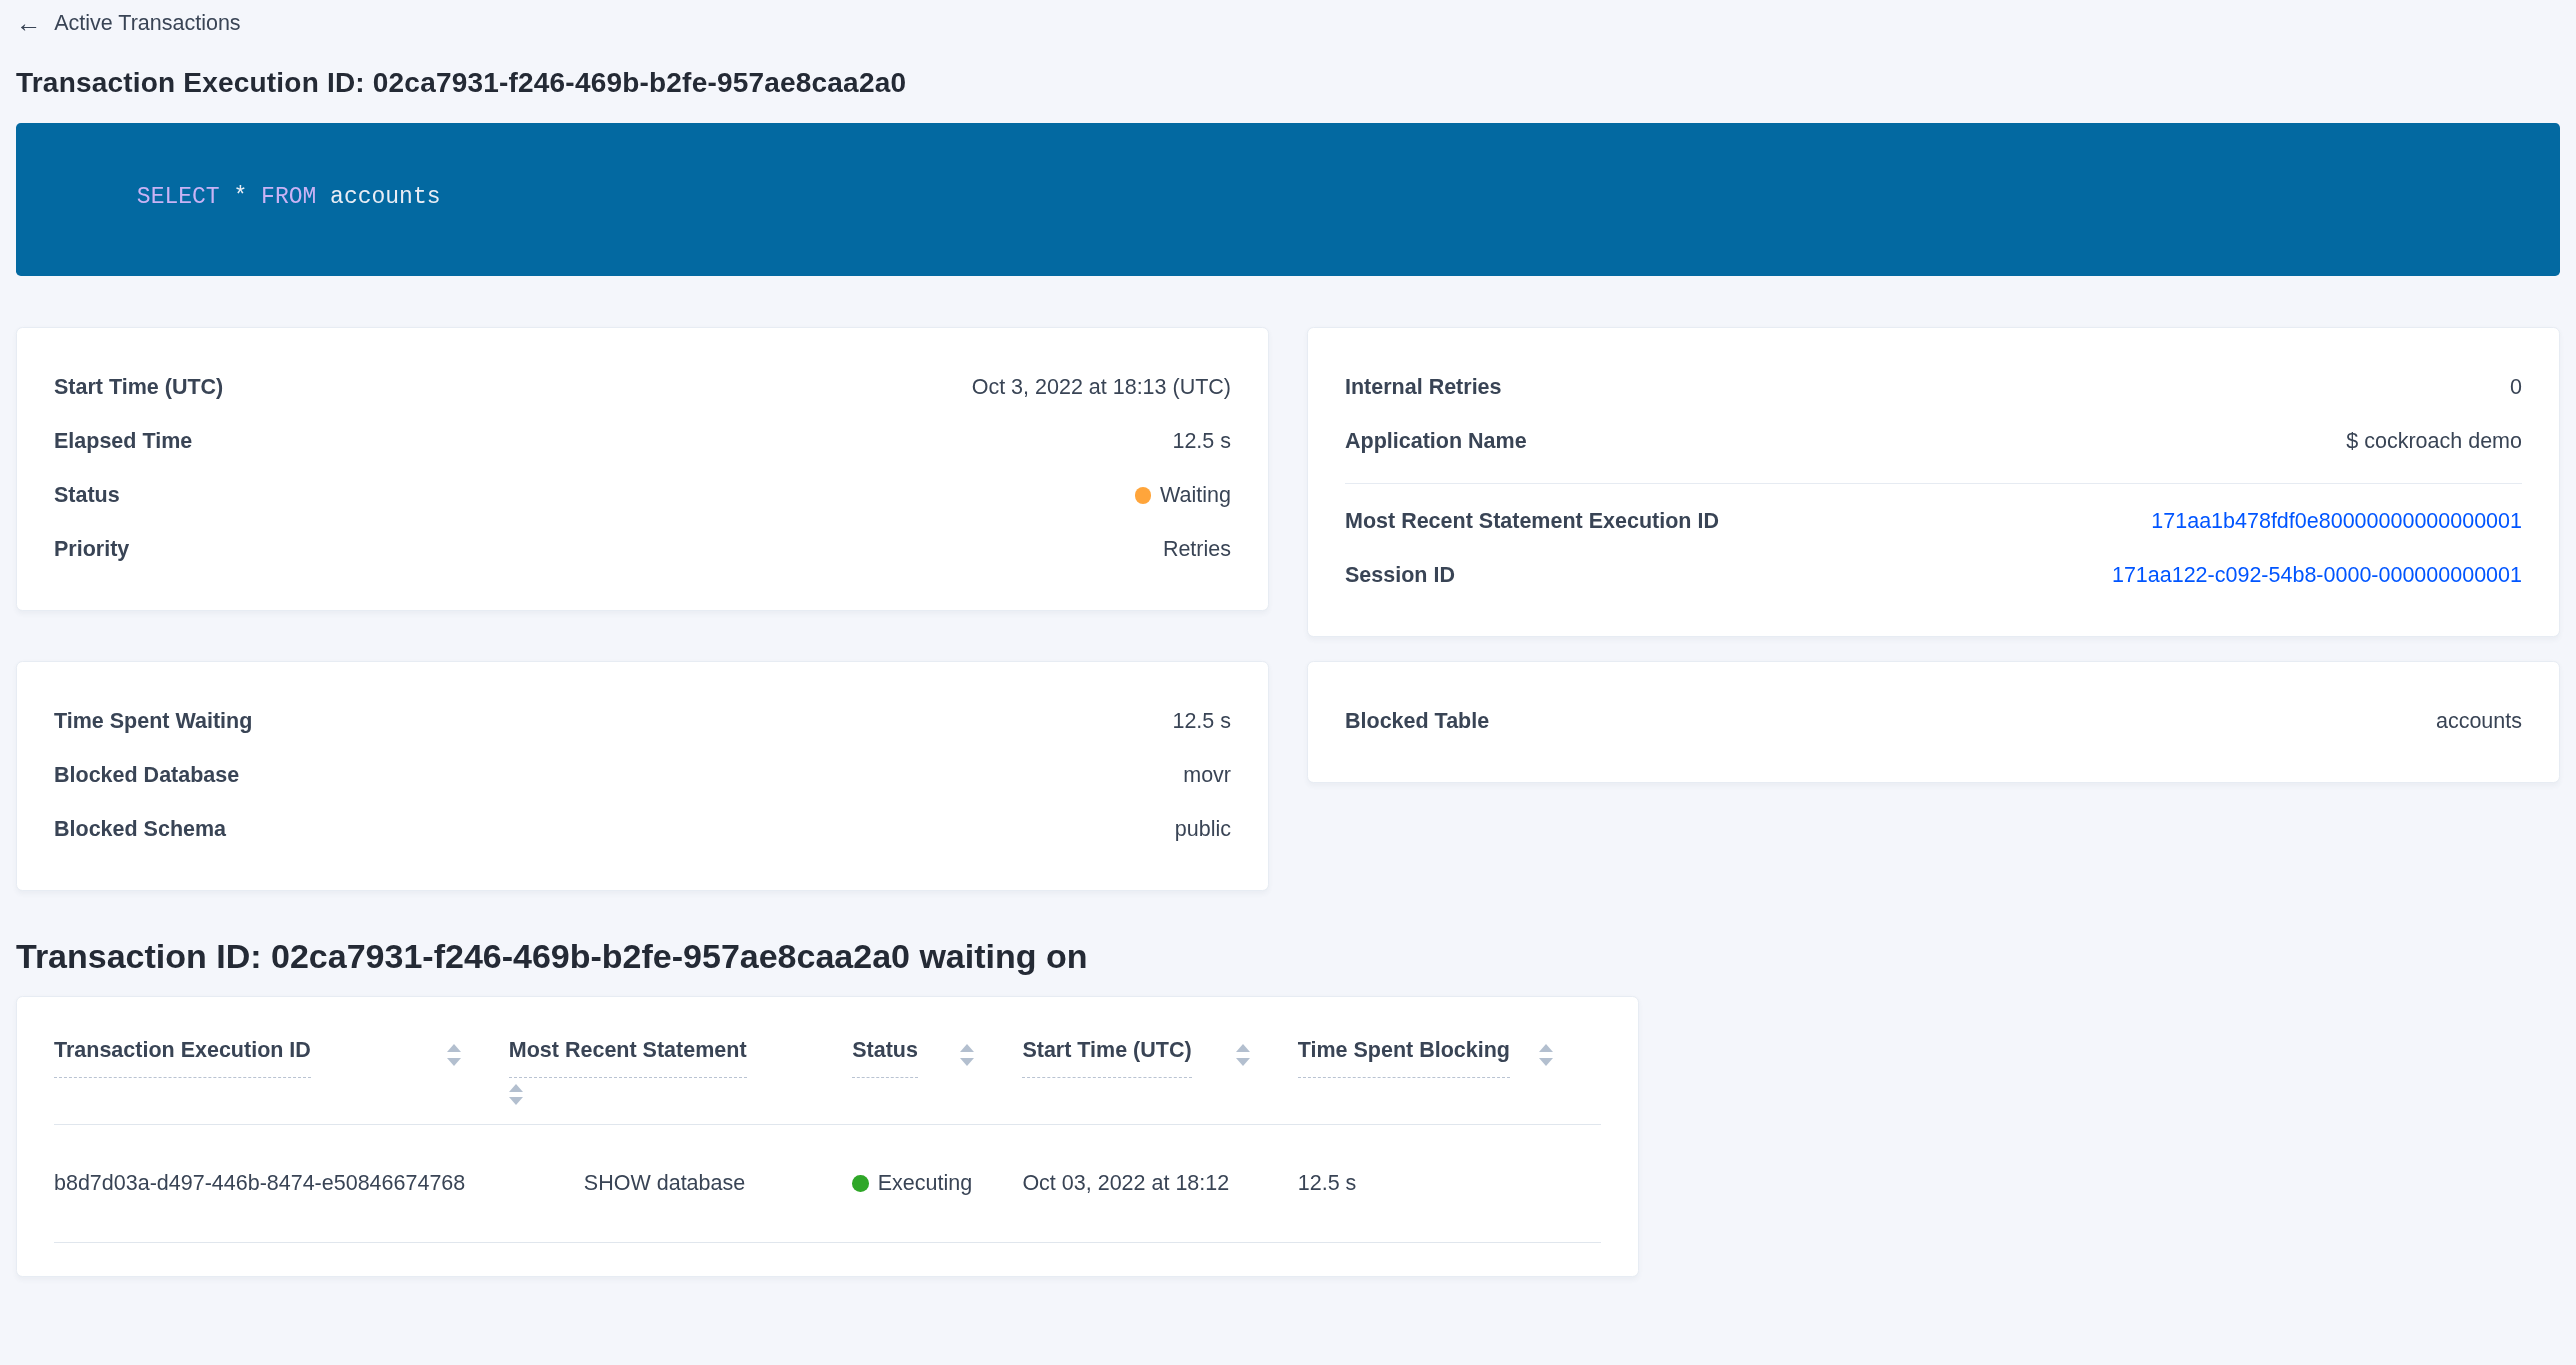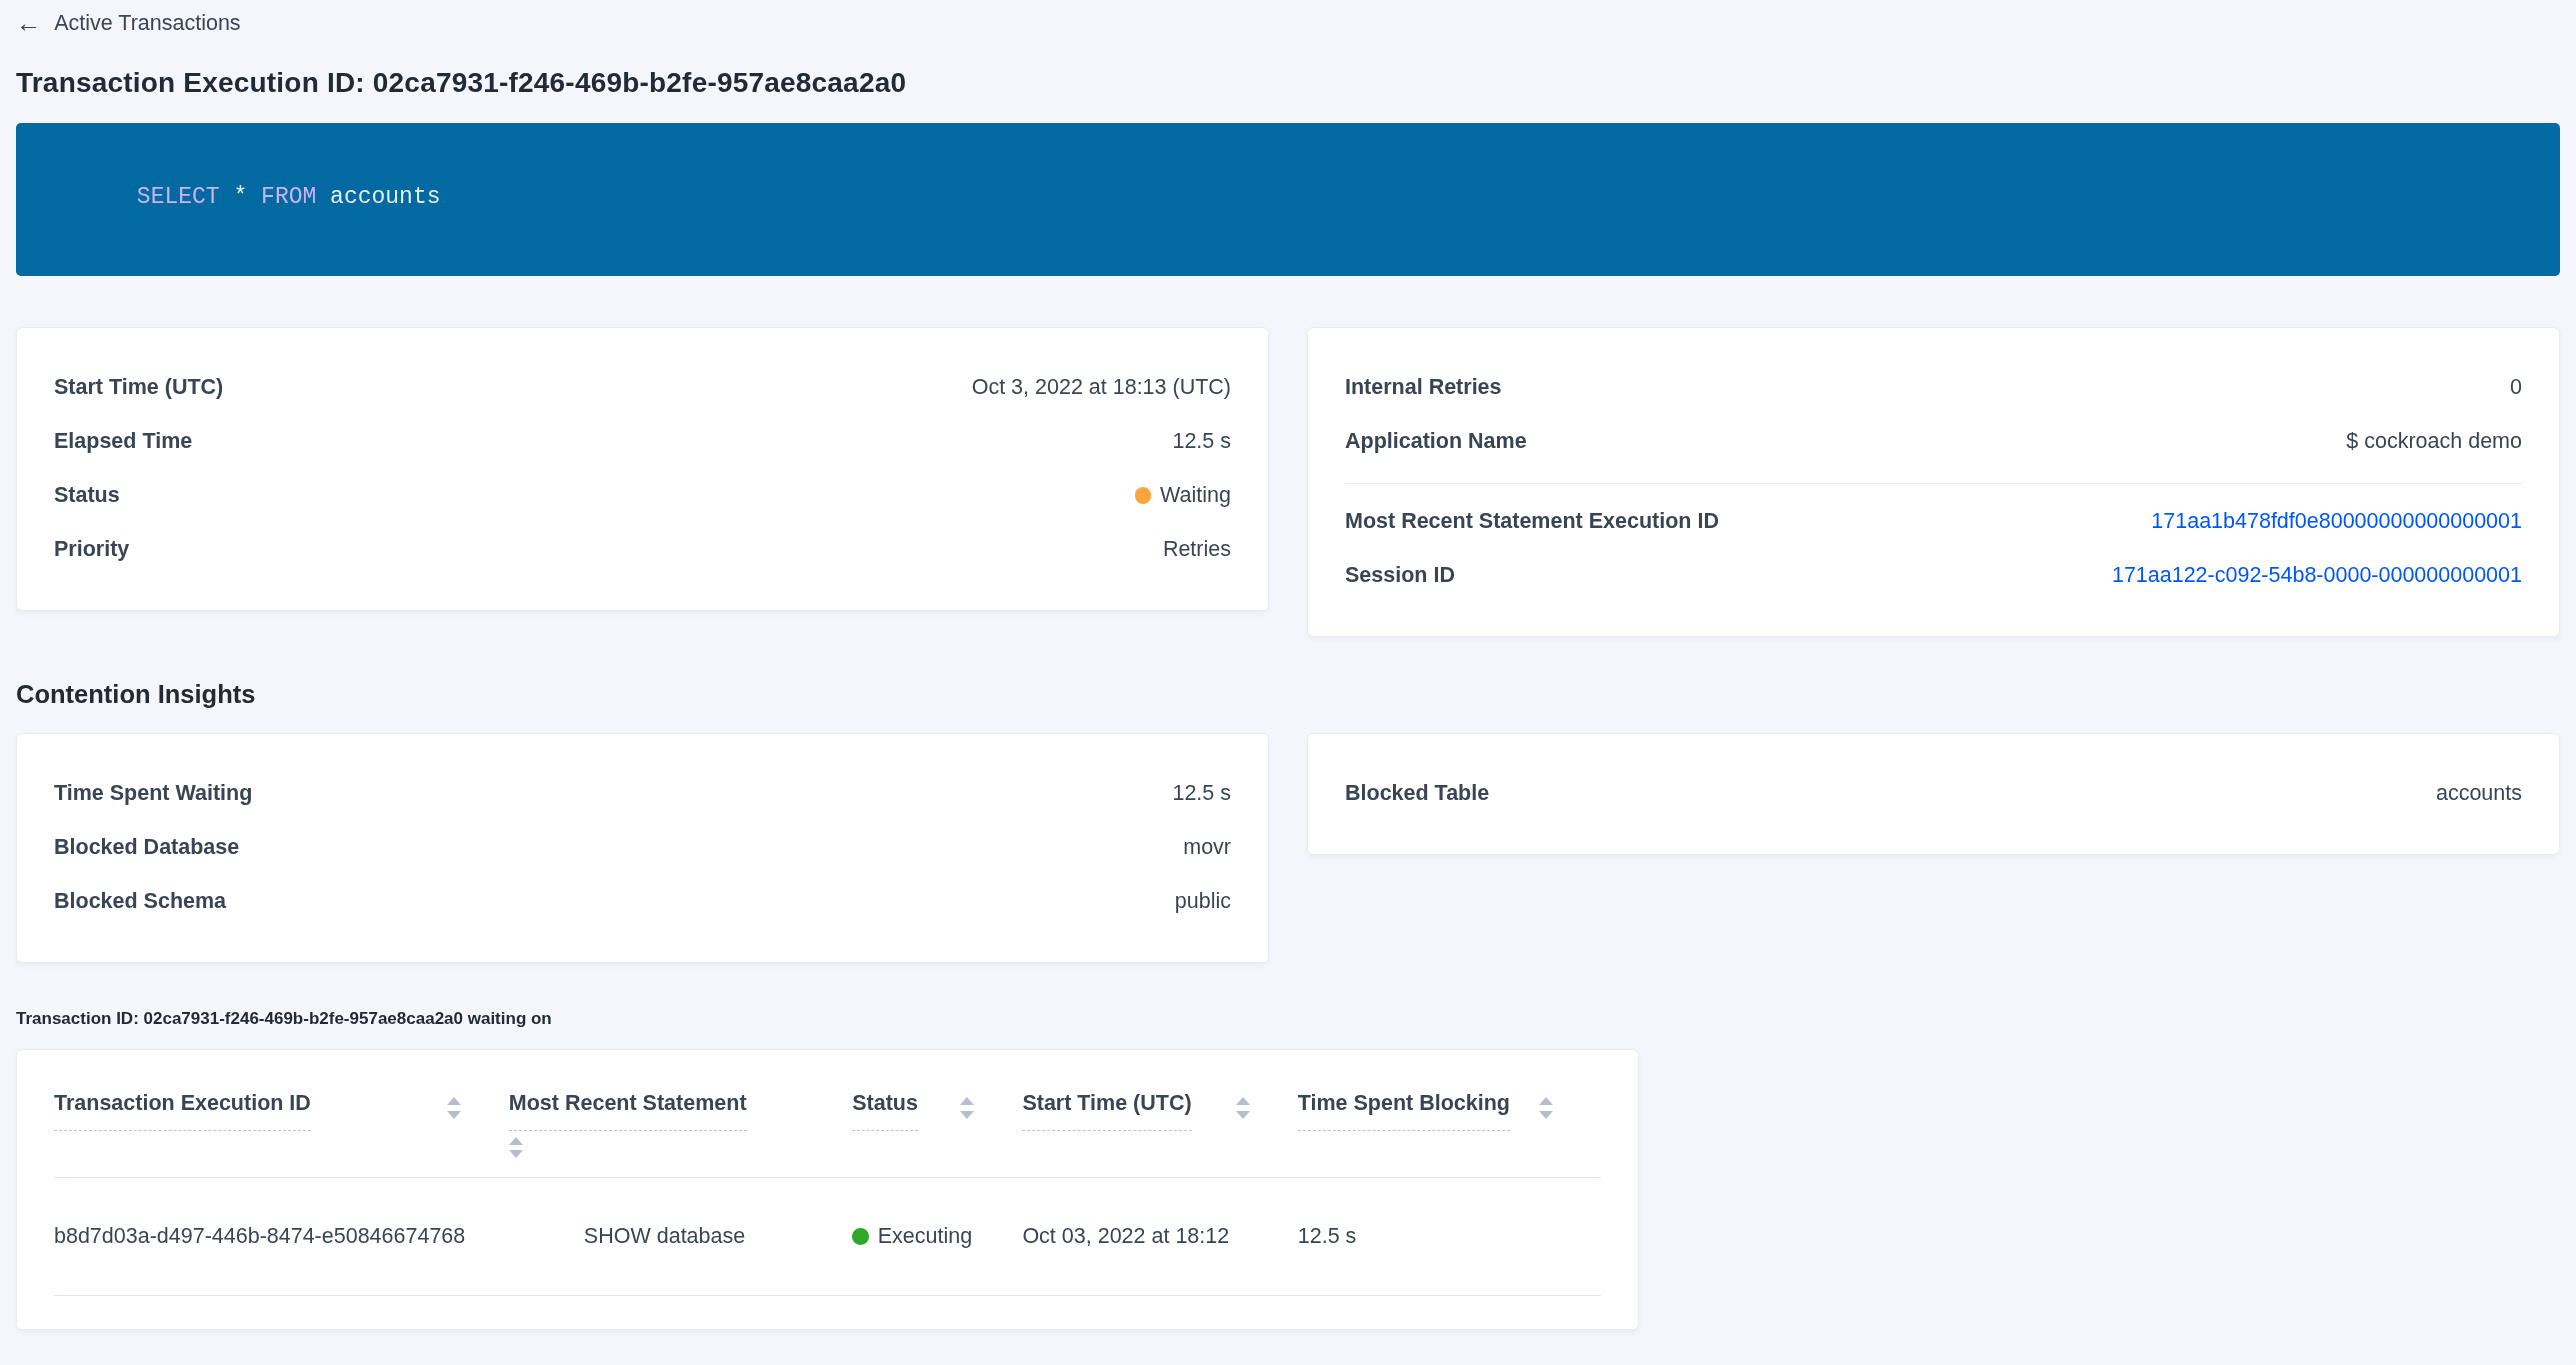--- a/index.html
+++ b/index.html
@@ -32,21 +32,21 @@
     padding: 33px 37px; box-sizing: border-box; flex: 1;
   }
   .summary-row { display: flex; justify-content: space-between; align-items: center; height: 54px; }
   .summary-label { font-size: 21.5px; font-weight: 700; color: #394455; }
   .summary-value { font-size: 21.5px; color: #394455; display: flex; align-items: center; }
   .link-value { color: #0055ff; text-decoration: none; cursor: pointer; font-size: 21.5px; }
   .card-divider { border: none; border-top: 1.6px solid #e6ebf2; margin: 14.3px 0 11px 0; }
   .status-dot { width: 16.7px; height: 16.7px; border-radius: 50%; display: inline-block; margin-right: 8.8px; }
   
   .section-heading { margin: 43px 0 0 0; font-size: 25.5px; font-weight: 700; color: #242a35; }
-  .table-heading { margin: 46px 0 0 0; font-size: 17px; font-weight: 700; color: #242a35; }
+  .table-heading { margin: 46px 0 0 0; font-size: 34px; font-weight: 700; color: #242a35; }
   
   .table-card {
     margin-top: 20.7px; width: 1623px; box-sizing: border-box;
     background: #ffffff; border: 0.8px solid #e7ecf3; border-radius: 6.4px;
     box-shadow: 0 2.4px 4.8px rgba(60,70,90,0.05);
     padding: 41px 37px 33px 37px;
   }
   .thead-row { display: flex; }
   .hcell { display: flex; justify-content: space-between; align-items: flex-start; box-sizing: border-box; padding-right: 48px; }
   .hlabel {
@@ -120,21 +120,20 @@
         <a class="link-value" style="color: rgb(0, 85, 255);">171aa1b478fdf0e80000000000000001</a>
       </div>
       <div class="summary-row">
         <span class="summary-label">Session ID</span>
         <a class="link-value" style="color: rgb(0, 85, 255);">171aa122-c092-54b8-0000-000000000001</a>
       </div>
     </div>
 
   </div>
 
-  <h2 class="section-heading" style="color: rgb(36, 42, 53);">Contention Insights</h2>
 
   <div class="cards-row insights-row">
 
     <div class="card">
       <div class="summary-row">
         <span class="summary-label">Time Spent Waiting</span>
         <span class="summary-value">12.5 s</span>
       </div>
       <div class="summary-row">
         <span class="summary-label">Blocked Database</span>

